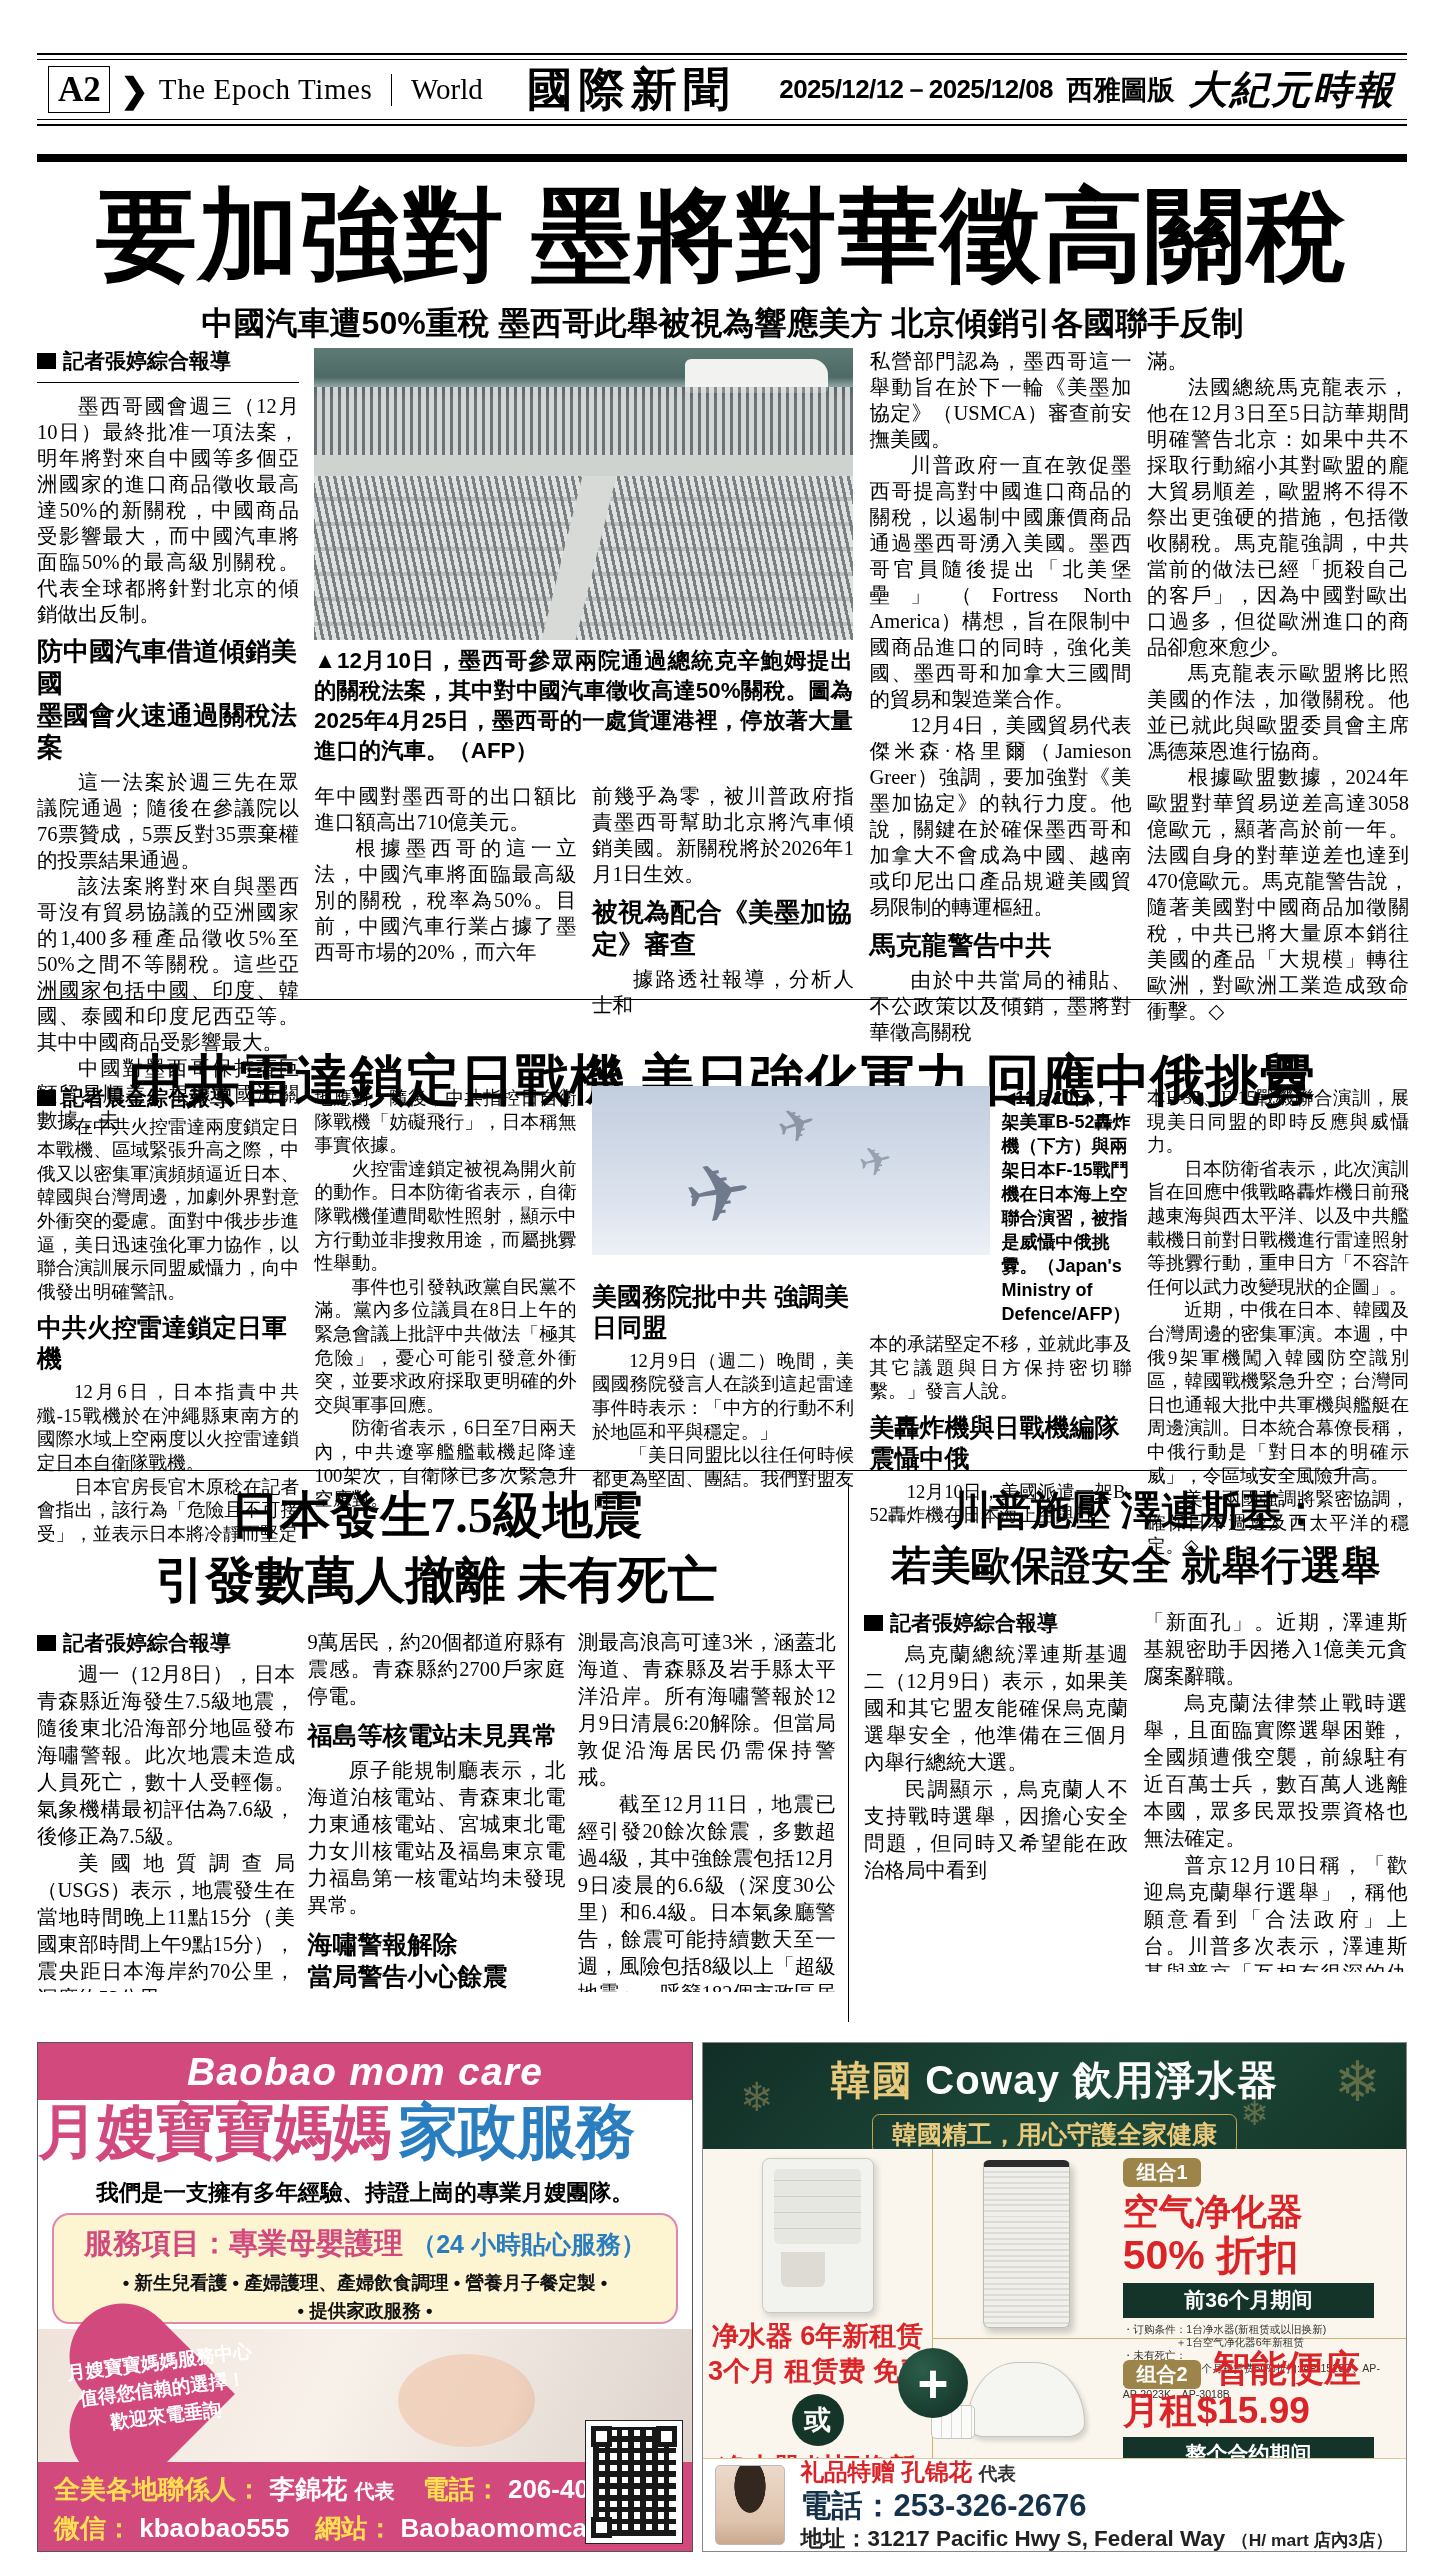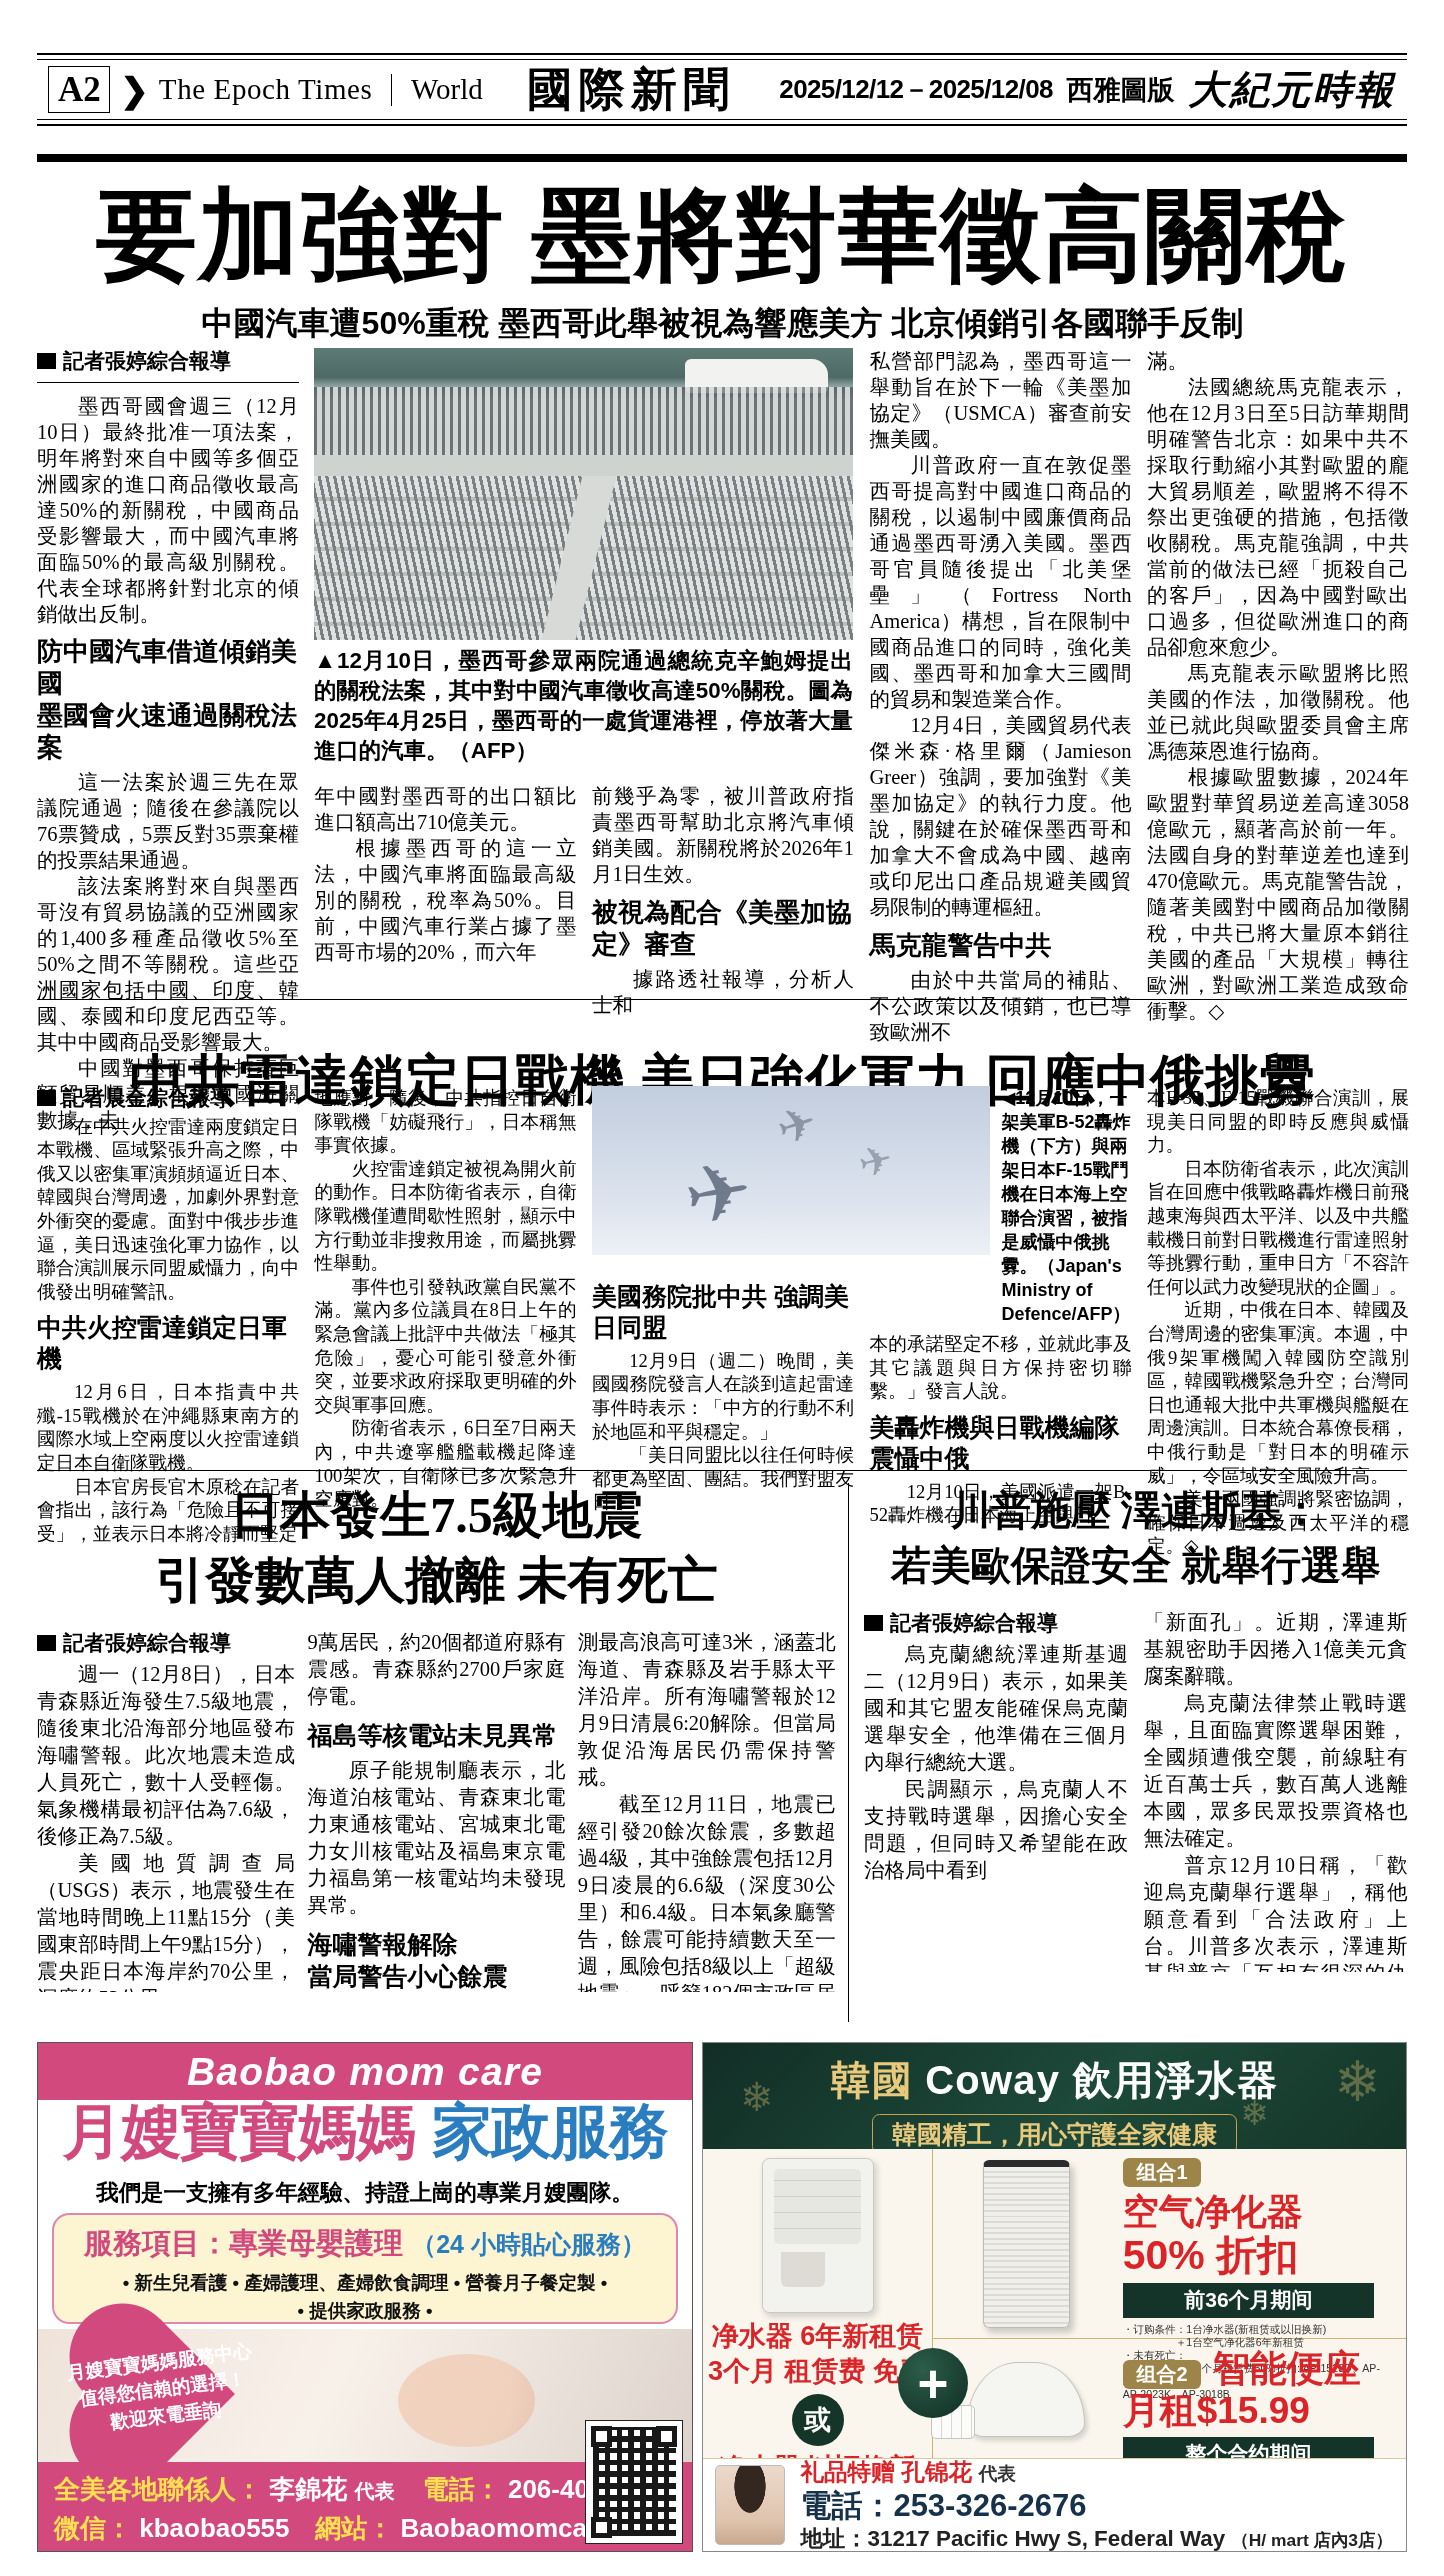--- a/index.html
+++ b/index.html
@@ -84,21 +84,21 @@
   .body3 { display:flex; gap:12.4px; margin-top:16px; height:363px; overflow:hidden; }
   .body3 .c { width:258px; flex:0 0 258px; font-size:20.5px; line-height:27px; text-align:justify; }
   .body2 { display:flex; gap:15.5px; margin-top:16px; height:363px; overflow:hidden; }
   .body2 .c { width:264px; flex:0 0 264px; font-size:20.5px; line-height:27px; text-align:justify; }
   .body3 .sh, .body2 .sh { font-size:25px; }
 
   
   .adb { position:absolute; left:37px; top:2042px; width:656px; height:510px; border:1.2px solid #555; background:#fff; font-family:"Liberation Sans","DejaVu Sans",sans-serif; }
   .bb-head { height:57px; background:#d2497e; color:#fff; display:flex; align-items:center; justify-content:center;
              font-size:39px; font-weight:bold; font-style:italic; letter-spacing:1.2px; }
-  .bb-title { height:73px; display:flex; align-items:flex-end; justify-content:center; gap:17px; }
+  .bb-title { height:73px; display:flex; align-items:flex-end; gap:8px; }
   .bb-title .pink { color:#d2497e; font-weight:900; font-size:60px; letter-spacing:-1.2px; }
   .bb-title .blue { color:#2a7ec0; font-weight:900; font-size:60px; letter-spacing:-1.2px; }
   .bb-intro { height:30px; text-align:center; font-weight:900; font-size:22.4px; margin-top:3.7px; }
   .bb-box { margin:6.2px 13.7px 0 13.7px; height:111px; background:#fdf4d2; border:2.5px solid #e087ad; border-radius:17.4px;
             text-align:center; padding-top:8.7px; }
   .bb-box .l1 { font-size:29px; font-weight:900; color:#d2497e; }
   .bb-box .l1 .note { color:#2a7ec0; font-size:25px; }
   .bb-box .l2 { font-size:18.6px; font-weight:900; color:#111; margin-top:6.2px; }
   .bb-box .l3 { font-size:18.6px; font-weight:900; color:#111; margin-top:2.5px; }
   .bb-photo { position:relative; height:140px; margin-top:5px;
@@ -240,21 +240,21 @@
       <div class="spacer700"></div>
       <p class="pc">前幾乎為零，被川普政府指責墨西哥幫助北京將汽車傾銷美國。新關稅將於2026年1月1日生效。</p>
       <div class="sh">被視為配合《美墨加協定》審查</div>
       <p class="pi">據路透社報導，分析人士和</p>
     </div>
     <div class="col">
       <p class="pc">私營部門認為，墨西哥這一舉動旨在於下一輪《美墨加協定》（USMCA）審查前安撫美國。</p>
       <p class="pi">川普政府一直在敦促墨西哥提高對中國進口商品的關稅，以遏制中國廉價商品通過墨西哥湧入美國。墨西哥官員隨後提出「北美堡壘」（Fortress North America）構想，旨在限制中國商品進口的同時，強化美國、墨西哥和加拿大三國間的貿易和製造業合作。</p>
       <p class="pi">12月4日，美國貿易代表傑米森·格里爾（Jamieson Greer）強調，要加強對《美墨加協定》的執行力度。他說，關鍵在於確保墨西哥和加拿大不會成為中國、越南或印尼出口產品規避美國貿易限制的轉運樞紐。</p>
       <div class="sh">馬克龍警告中共</div>
-      <p class="pi">由於中共當局的補貼、不公政策以及傾銷，也已導致歐洲不</p>
+      <p class="pi">由於中共當局的補貼、不公政策以及傾銷，墨將對華徵高關稅</p>
     </div>
     <div class="col">
       <p class="pc">滿。</p>
       <p class="pi">法國總統馬克龍表示，他在12月3日至5日訪華期間明確警告北京：如果中共不採取行動縮小其對歐盟的龐大貿易順差，歐盟將不得不祭出更強硬的措施，包括徵收關稅。馬克龍強調，中共當前的做法已經「扼殺自己的客戶」，因為中國對歐出口過多，但從歐洲進口的商品卻愈來愈少。</p>
       <p class="pi">馬克龍表示歐盟將比照美國的作法，加徵關稅。他並已就此與歐盟委員會主席馮德萊恩進行協商。</p>
       <p class="pi">根據歐盟數據，2024年歐盟對華貿易逆差高達3058億歐元，顯著高於前一年。法國自身的對華逆差也達到470億歐元。馬克龍警告說，隨著美國對中國商品加徵關稅，中共已將大量原本銷往美國的產品「大規模」轉往歐洲，對歐洲工業造成致命衝擊。◇</p>
     </div>
   </div>
 
   <div class="div-h" style="top:999px;"></div>

